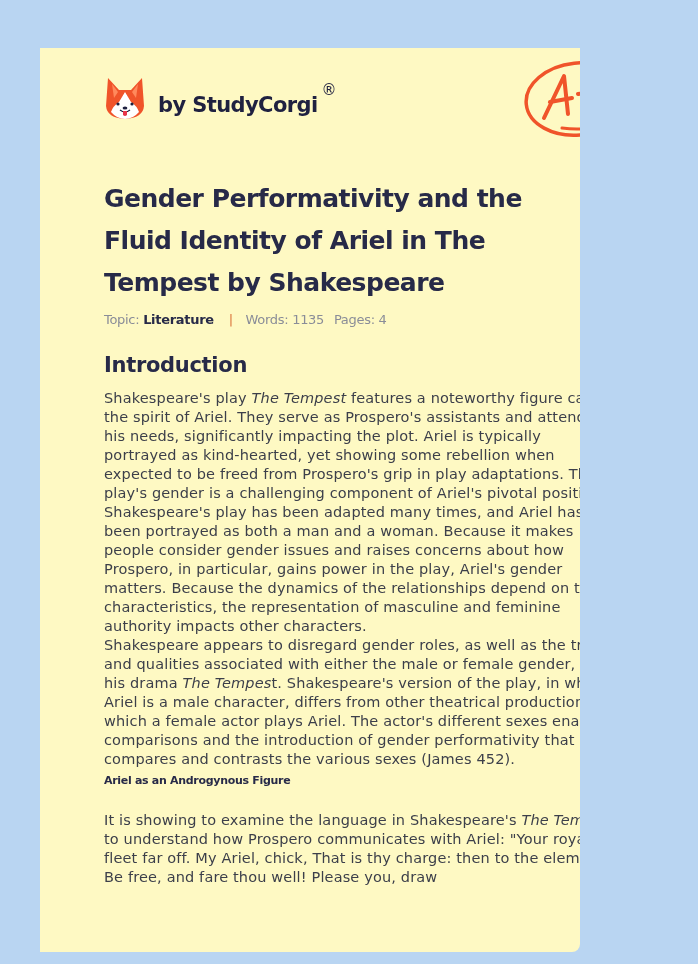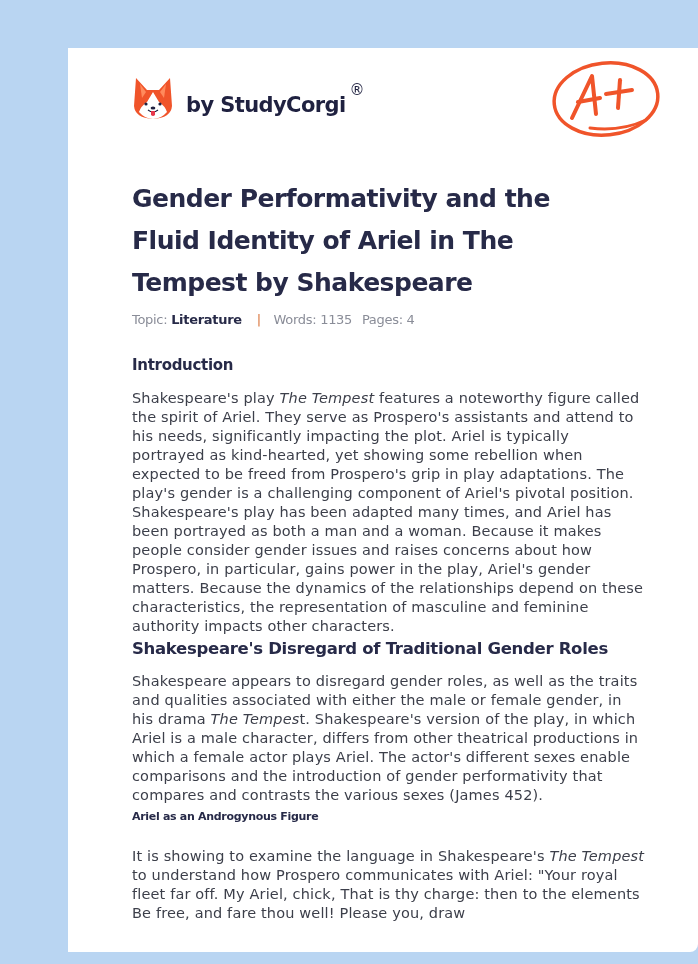--- a/index.html
+++ b/index.html
@@ -3,23 +3,23 @@
   <meta charset="utf-8">
   <style>
     html, body { margin: 0; padding: 0; }
     body {
       width: 698px; height: 964px; overflow: hidden;
       background: #b9d5f2;
       position: relative;
       font-family: "Liberation Sans", sans-serif;
     }
     .card {
-      position: absolute; left: 68px; top: 48px;
-      width: 630px; height: 904px;
-      background: #ffffff;
+      position: absolute; left: 40px; top: 48px;
+      width: 540px; height: 904px;
+      background: #fef9c3;
       border-radius: 0 0 8px 0;
       overflow: hidden;
     }
     .brand {
       position: absolute; left: 65px; top: 28px;
       display: flex; align-items: center;
     }
     .corgi { width: 40px; height: 44px; }
     .brand-text {
       margin-left: 13px; margin-top: 14px;
@@ -52,21 +52,21 @@
       position: absolute; left: 64px; top: 306px; width: 514px;
       font-family: "DejaVu Sans", sans-serif;
       color: #3c3f4a; font-size: 14.5px; line-height: 19px;
       letter-spacing: 0.15px;
     }
     .h2 {
       font-family: "DejaVu Sans", sans-serif;
       font-weight: bold; color: #272a48; margin: 0;
       letter-spacing: -0.3px;
     }
-    .h2.intro { font-size: 15px; line-height: 22px; margin-bottom: 13px; }
+    .h2.intro { font-size: 21px; line-height: 22px; margin-bottom: 13px; }
     .h2.sec { font-size: 16.5px; line-height: 22px; margin-bottom: 12px; }
     .h2.sec3 { font-size: 11px; line-height: 22px; margin-bottom: 19px; }
     p { margin: 0; }
     em { font-style: italic; }
   </style>
 </head>
 <body>
 
 <div class="card">
 
@@ -102,19 +102,18 @@
     <span class="topic-val">Literature</span>
     <span class="sep">|</span>
     <span>Words: 1135</span>
     <span class="gap">Pages: 4</span>
   </div>
 
   <div class="body">
     <h2 class="h2 intro">Introduction</h2>
     <p><span>Shakespeare's play </span><em>The Tempest</em><span> features a noteworthy figure called the spirit of Ariel. They serve as Prospero's assistants and attend to his needs, significantly impacting the plot. Ariel is typically portrayed as kind-hearted, yet showing some rebellion when expected to be freed from Prospero's grip in play adaptations. The play's gender is a challenging component of Ariel's pivotal position. Shakespeare's play has been adapted many times, and Ariel has been portrayed as both a man and a woman. Because it makes people consider gender issues and raises concerns about how Prospero, in particular, gains power in the play, Ariel's gender matters. Because the dynamics of the relationships depend on these characteristics, the representation of masculine and feminine authority impacts other characters.</span></p>
 
-    <h2 class="h2 sec" style="margin-top:2px;">Shakespeare's Disregard of Traditional Gender Roles</h2>
     <p><span>Shakespeare appears to disregard gender roles, as well as the traits and qualities associated with either the male or female gender, in his drama </span><em>The Tempes</em><span>t. Shakespeare's version of the play, in which Ariel is a male character, differs from other theatrical productions in which a female actor plays Ariel. The actor's different sexes enable comparisons and the introduction of gender performativity that compares and contrasts the various sexes (James 452).</span></p>
 
     <h2 class="h2 sec3" style="margin-top:1px;">Ariel as an Androgynous Figure</h2>
     <p><span>It is showing to examine the language in Shakespeare's </span><em>The Tempest</em><span> to understand how Prospero communicates with Ariel: "Your royal fleet far off. My Ariel, chick, That is thy charge: then to the elements Be free, and fare thou well! Please you, draw</span></p>
   </div>
 </div>
 
 </body></html>

